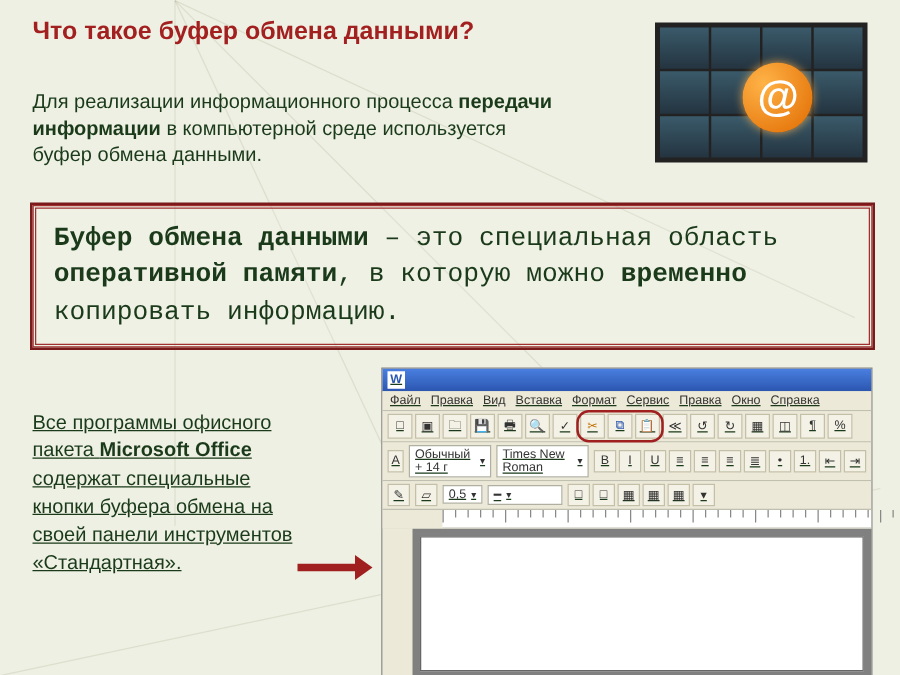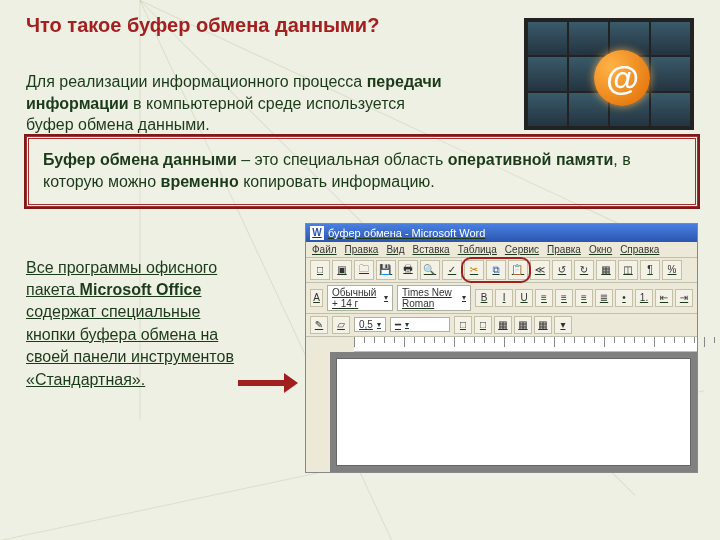--- a/index.html
+++ b/index.html
@@ -70,27 +70,28 @@
     display: flex;
     align-items: center;
     justify-content: center;
     color: #fff;
     font-size: 34px;
     font-style: italic;
     font-weight: bold;
     box-shadow: 0 0 8px rgba(255,180,80,0.8);
   }
   .def-box {
-    margin-top: 0;
+    margin-top: 28px;
     border: 3px double #a03030;
     outline: 2px solid #7a1a1a;
     padding: 10px 14px;
-    font-size: 16px;
+    font-size: 21px;
     line-height: 1.4;
     background: rgba(255,255,255,0.1);
+    font-family: Liberation Mono, monospace;
   }
   .row2 {
     display: flex;
     margin-top: 16px;
     gap: 17px;
     text-decoration: underline;
   }
   .col-text {
     width: 215px;
     font-size: 16px;
@@ -288,29 +289,28 @@
       <span>Все программы офисного пакета </span><b>Microsoft Office</b><span> содержат специальные кнопки буфера обмена на своей панели инструментов «Стандартная».</span>
     </div>
 
     <div class="arrow-wrap">
       <div class="arrow"></div>
     </div>
 
     <div class="word-app">
       <div class="titlebar">
         <span class="wicon">W</span>
-        <span>буфер обмена - Microsoft Word</span>
       </div>
 
       <div class="menubar" id="menubar">
           <span>Файл</span>
           <span>Правка</span>
           <span>Вид</span>
           <span>Вставка</span>
-          <span>Таблица</span>
+          <span>Формат</span>
           <span>Сервис</span>
           <span>Правка</span>
           <span>Окно</span>
           <span>Справка</span>
         </div>
 
       <div class="toolbar" id="toolbar1">
           <span class="tbtn">□</span>
           <span class="tbtn">▣</span>
           <span class="tbtn">🗀</span>

